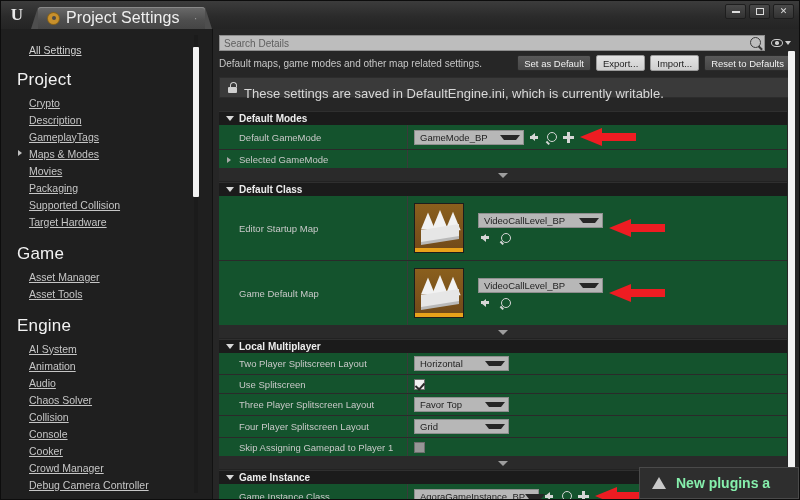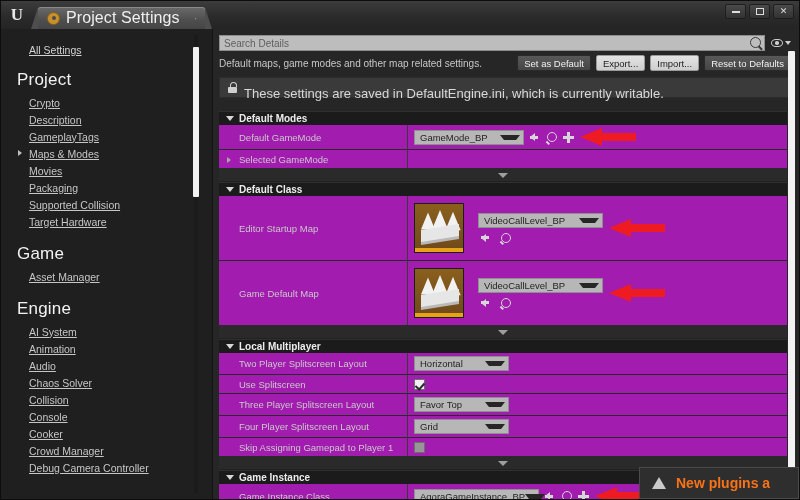--- a/index.html
+++ b/index.html
@@ -196,21 +196,21 @@
     display: flex; align-items: center; padding-left: 7px; gap: 5px;
     border-top: 1px solid #2f2f2f;
   }
   .sec-tri {
     width: 0; height: 0;
     border-left: 4px solid transparent; border-right: 4px solid transparent;
     border-top: 5px solid #d8d8d8;
   }
   .section-title { font-size: 10px; font-weight: bold; color: #ededed; }
 
-  .prop-block { background: #a21caf; }
+  .prop-block { background: #14532d; }
   .prop-row {
     display: flex; align-items: center; min-height: 18px;
     border-bottom: 1px solid #2a2a2a;
   }
   .prop-label {
     width: 188px; flex: 0 0 188px;
     font-size: 9.5px; color: #c9c9c9;
     padding-left: 20px; position: relative;
   }
   .prop-label .sub-tri {
@@ -338,21 +338,21 @@
     background: #2e2e2e; border: 1px solid #4a4a4a;
     display: flex; align-items: center; gap: 10px; padding-left: 12px;
     overflow: hidden;
   }
   .toast .tri-up {
     width: 0; height: 0; border-left: 7px solid transparent;
     border-right: 7px solid transparent; border-bottom: 12px solid #c9c9c9;
     flex: 0 0 auto;
   }
   .toast .ttext {
-    font-size: 14px; font-weight: bold; color: #f97316; white-space: nowrap;
+    font-size: 14px; font-weight: bold; color: #86efac; white-space: nowrap;
   }
 </style>
 </head>
 <body>
 
 <div class="app">
 
   <div class="titlebar">
     <div class="ue-logo">U</div>
     <div class="tab">
@@ -380,20 +380,21 @@
           <div class="nav-item"><span>Crypto</span></div>
           <div class="nav-item"><span>Description</span></div>
           <div class="nav-item"><span>GameplayTags</span></div>
           <div class="nav-item"><span class="tri"></span><span>Maps &amp; Modes</span></div>
           <div class="nav-item"><span>Movies</span></div>
           <div class="nav-item"><span>Packaging</span></div>
           <div class="nav-item"><span>Supported Collision</span></div>
           <div class="nav-item"><span>Target Hardware</span></div>
           <div class="group-title">Game</div>
           <div class="nav-item"><span>Asset Manager</span></div>
+          <div class="nav-item"><span>Asset Tools</span></div>
           <div class="group-title">Engine</div>
           <div class="nav-item"><span>AI System</span></div>
           <div class="nav-item"><span>Animation</span></div>
           <div class="nav-item"><span>Audio</span></div>
           <div class="nav-item"><span>Chaos Solver</span></div>
           <div class="nav-item"><span>Collision</span></div>
           <div class="nav-item"><span>Console</span></div>
           <div class="nav-item"><span>Cooker</span></div>
           <div class="nav-item"><span>Crowd Manager</span></div>
           <div class="nav-item"><span>Debug Camera Controller</span></div>

